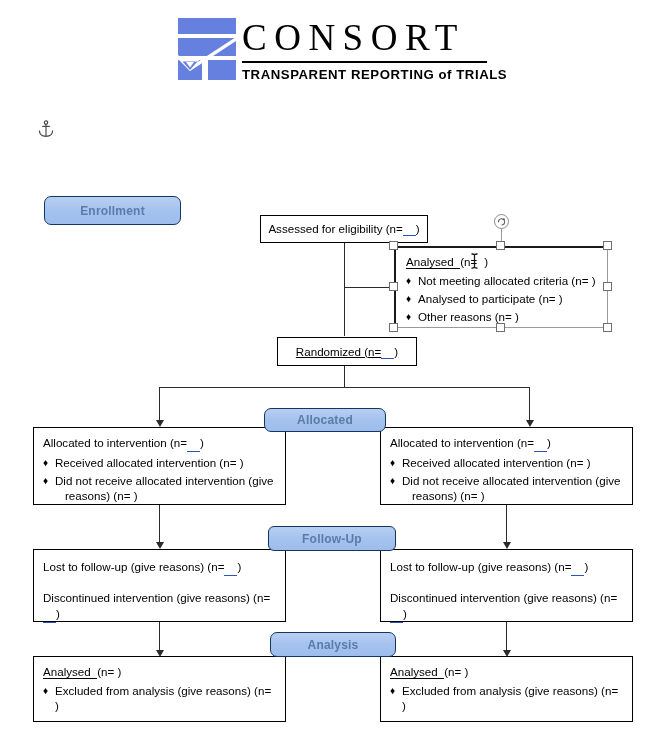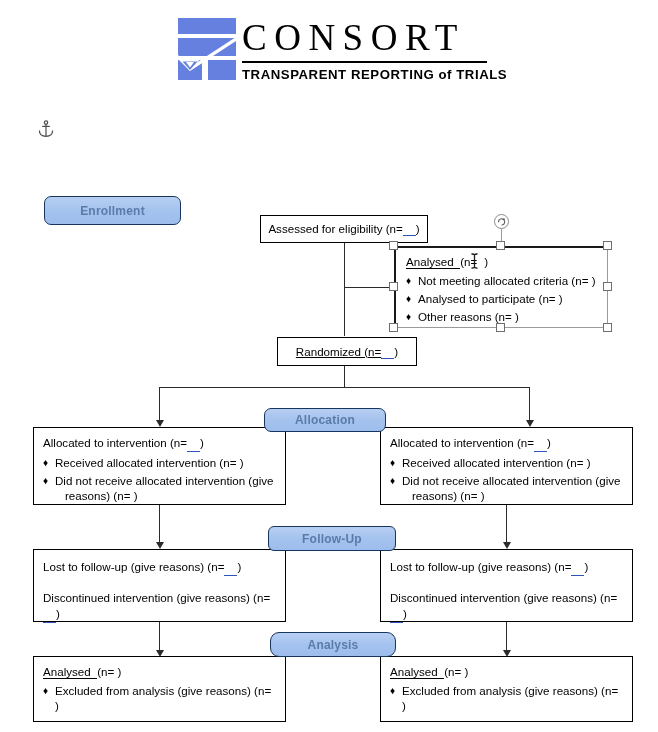--- a/index.html
+++ b/index.html
@@ -255,25 +255,25 @@
       <circle cx="10" cy="3.6" r="1.7"></circle>
       <line x1="10" y1="5.3" x2="10" y2="17"></line>
       <line x1="6.2" y1="7.4" x2="13.8" y2="7.4"></line>
       <path d="M3.4 11.6 C3.4 16.3 6.6 17.4 10 17.4 C13.4 17.4 16.6 16.3 16.6 11.6"></path>
     </g>
   </svg>
 
 
   <div class="banner" style="left:44px;  top:196px; width:137px; height:29px;">Enrollment</div>
 
-  <div class="banner" style="left:264px; top:408px; width:122px; height:24px;">Allocation</div>
+  <div class="banner" style="left:264px; top:408px; width:122px; height:24px;">Allocated</div>
 
   <div class="banner" style="left:268px; top:526px; width:128px; height:25px;border-radius:6px;">Follow-Up</div>
 
-  <div class="banner" style="left:270px; top:632px; width:126px; height:25px;border-radius:9px;">Analysis</div>
+  <div class="banner" style="left:270px; top:632px; width:126px; height:25px;">Analysis</div>
 
   <div class="fbox centered" style="left:260px; top:215px; width:168px; height:28px;">
     <span class="line"><span>Assessed for eligibility (n=</span><span class="u-blank gap-blank">&nbsp;</span><span>)</span></span>
   </div>
 
   <div class="vline" style="left:344px; top:240px; height:96px;"></div>
   <div class="hline" style="left:344px; top:287px; width:50px;"></div>
 
   <div class="fbox" style="left:396px; top:248px; width:213px; height:77px; border:none; background:#ffffff;">
     <div class="pad" style="padding-top:6px; padding-left:10px;">

